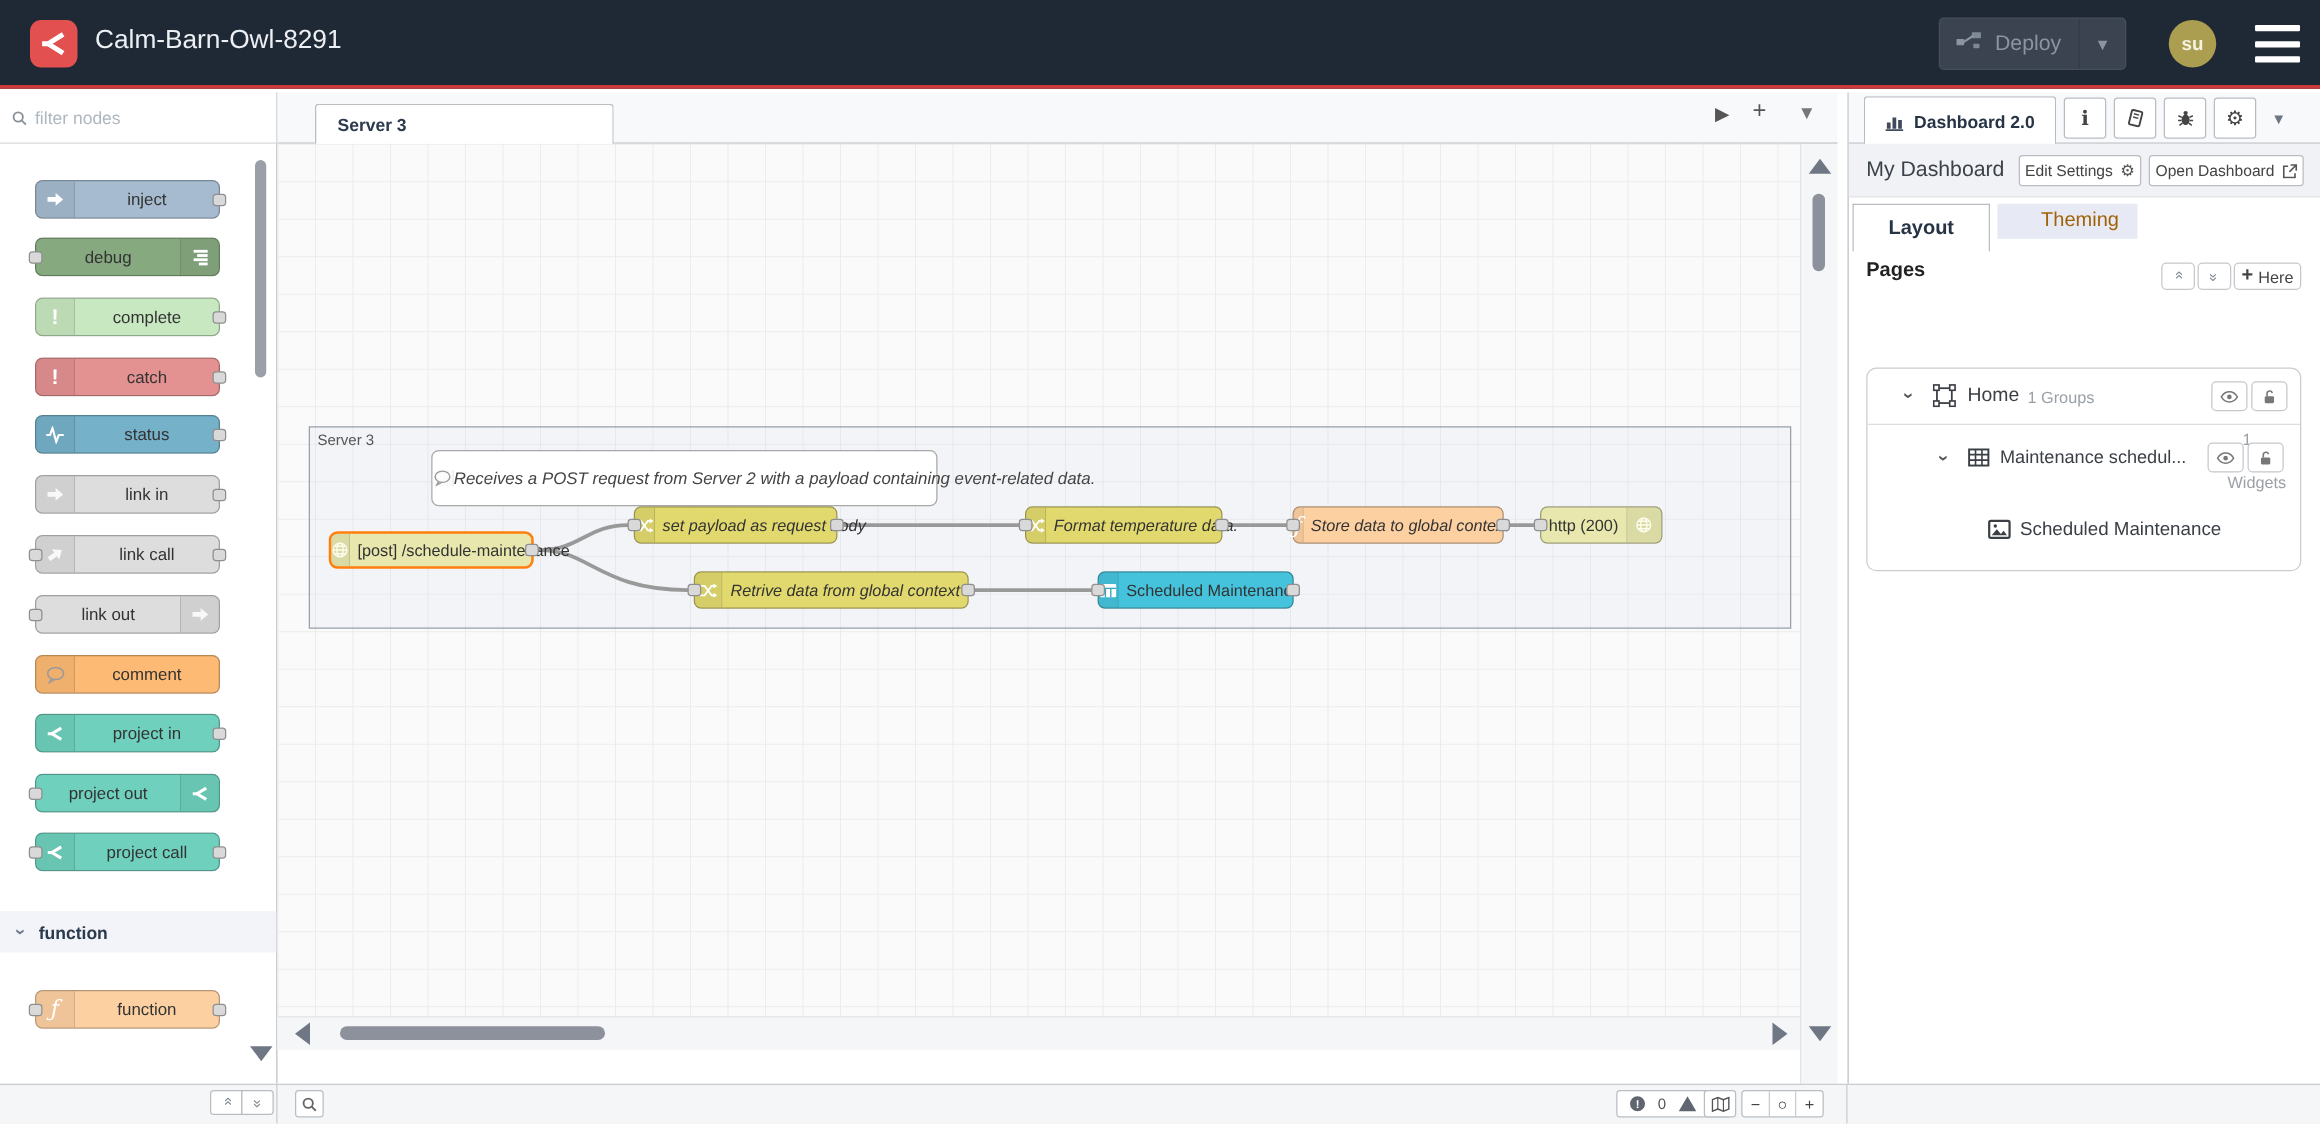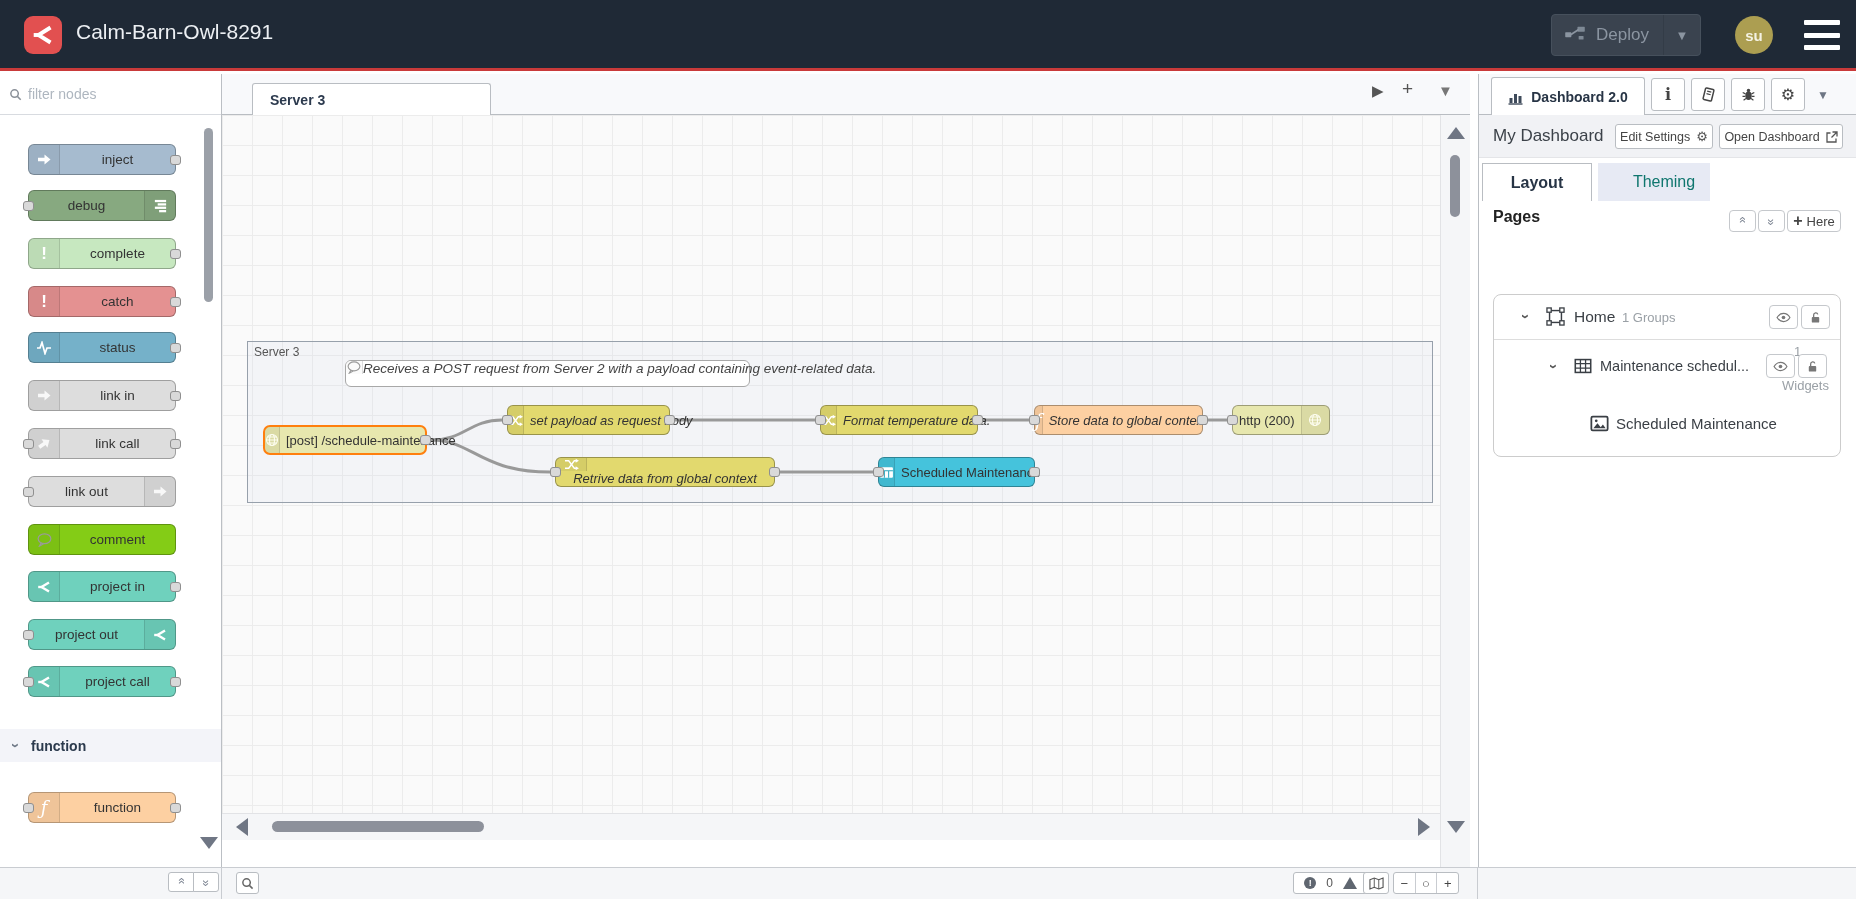--- a/index.html
+++ b/index.html
@@ -67,22 +67,22 @@
   #hscroll-strip{position:absolute;left:0px;top:698px;width:1218px;height:27px;background:#f5f6f8;border-top:1px solid #e2e3e6;box-sizing:border-box;}
   #hscroll-thumb{position:absolute;left:50px;top:7px;width:212px;height:11px;background:#8d919b;border-radius:6px;}
 
   #flow-group{position:absolute;left:25px;top:226px;width:1186px;height:162px;background:rgba(205,215,232,0.14);
               border:1px solid #97a0ab;box-sizing:border-box;}
   #flow-group-label{position:absolute;left:6px;top:3px;font-size:12px;color:#555;}
   .fnode{position:absolute;height:30px;border:1px solid rgba(0,0,0,0.32);border-radius:6px;display:flex;align-items:stretch;box-sizing:border-box;cursor:move;}
   .fnode .nlabel{font-size:13px;padding:0 6px;}
   .fnode.italic .nlabel{font-style:italic;}
   .fnode.selected{border:2px solid #ff7f0e;border-radius:7px;}
-  #comment-node{position:absolute;left:123px;top:245px;width:405px;height:27px;background:#fff;border:1px solid #a8a8a8;
-                border-radius:6px;display:flex;align-items:flex-start;box-sizing:border-box;}
+  #comment-node{position:absolute;left:123px;top:245px;width:405px;height:45px;background:#fff;border:1px solid #a8a8a8;
+                border-radius:6px;display:flex;align-items:center;box-sizing:border-box;}
   #comment-node .nlabel{font-style:italic;color:#444;}
   #comment-node .icon-r{background:#fbfbfb;}
 
   
   #footer{position:absolute;left:0;top:867px;width:1856px;height:32px;background:#f5f6f8;border-top:1px solid #c9ccd1;box-sizing:border-box;}
   #footer .vline{position:absolute;top:0;width:1px;height:31px;background:#c9ccd1;}
   .fbtn{position:absolute;top:4px;height:22px;background:#fff;border:1px solid #b9bdc2;border-radius:3px;
         display:flex;align-items:center;justify-content:center;box-sizing:border-box;color:#444;font-size:13px;cursor:pointer;}
   #status-box{position:absolute;left:1293px;top:4px;width:92px;height:22px;background:#fff;border:1px solid #b9bdc2;border-radius:3px;
               display:flex;align-items:center;justify-content:space-evenly;box-sizing:border-box;color:#555;font-size:12px;}
@@ -103,22 +103,22 @@
           border-radius:3px 3px 0 0;display:flex;align-items:center;justify-content:center;gap:6px;}
   #sb-tab span{font-size:14px;font-weight:bold;color:#273445;}
   .sb-ico-btn{position:absolute;top:4px;width:34px;height:33px;background:#fff;border:1px solid #b9bdc2;border-radius:3px;
               display:flex;align-items:center;justify-content:center;box-sizing:border-box;cursor:pointer;color:#444;}
   #sb-strip{position:absolute;left:0;top:41px;width:378px;height:43px;background:#f1f2f5;border-bottom:1px solid #e4e5e8;box-sizing:border-box;}
   #sb-dash-name{position:absolute;left:14px;top:11px;font-size:17px;color:#3c4249;}
   .mini-btn{position:absolute;top:9px;height:25px;background:#fff;border:1px solid #b9bdc2;border-radius:3px;
             display:flex;align-items:center;justify-content:center;gap:6px;font-size:12.5px;color:#444;box-sizing:border-box;cursor:pointer;}
   #sb-tab-layout{position:absolute;left:3px;top:89px;width:110px;height:38px;background:#fff;border:1px solid #b9bdc2;border-bottom:none;
                  display:flex;align-items:center;justify-content:center;font-size:16px;font-weight:bold;color:#273445;box-sizing:border-box;}
-  #sb-tab-theming{position:absolute;left:119px;top:89px;width:112px;height:38px;background:#e7eaf4;
-                  display:flex;align-items:center;justify-content:center;font-size:16px;color:#0f766e;box-sizing:border-box;padding-left:20px;}
+  #sb-tab-theming{position:absolute;left:119px;top:89px;width:112px;height:28px;background:#e7eaf4;
+                  display:flex;align-items:center;justify-content:center;font-size:16px;color:#a16207;box-sizing:border-box;padding-left:20px;}
   #pages-title{position:absolute;left:14px;top:134px;font-size:16px;font-weight:bold;color:#222;}
   #pages-hint{position:absolute;left:14px;top:168px;width:340px;font-size:13px;font-style:italic;color:#a8adb3;line-height:1.55;}
   #tree{position:absolute;left:14px;top:220px;width:348px;height:163px;border:1px solid #ccc;border-radius:8px;background:#fff;box-sizing:border-box;}
   .chev{display:inline-block;transform:rotate(90deg);color:#555;font-size:15px;font-weight:bold;}
   .tree-label{font-size:14.5px;color:#3a3f45;}
   .tree-meta{font-size:13px;color:#9aa0a6;}
   .sq-btn{position:absolute;width:29px;height:24px;background:#fff;border:1px solid #c5c8cc;border-radius:4px;
           display:flex;align-items:center;justify-content:center;box-sizing:border-box;cursor:pointer;z-index:2;}
 </style>
 </head>
@@ -245,21 +245,21 @@
     <div class="pitem" style="top:402px;background:#ddd;">
       <div class="nlabel">link out</div>
       <div class="icon-r right">
           <svg width="15" height="13" viewBox="0 0 16 14" opacity="0.85">
             <path d="M1 5h7V1.5L14.5 7 8 12.5V9H1z" fill="#fff"></path>
           </svg>
         </div>
       <span class="port l"></span>
     </div>
 
-    <div class="pitem" style="top:450px;background:#84cc16;">
+    <div class="pitem" style="top:450px;background:#fdba74;">
       <div class="icon-r left">
           <svg width="17" height="14" viewBox="0 0 18 15">
             <ellipse cx="9" cy="6.2" rx="6.8" ry="5.2" fill="none" stroke="#9a9a9a" stroke-width="1.3"></ellipse>
             <path d="M5.5 10.5L3.6 14l4.4-2.5" fill="none" stroke="#9a9a9a" stroke-width="1.3"></path>
           </svg>
         </div>
       <div class="nlabel">comment</div>
     </div>
 
     <div class="pitem" style="top:497px;background:#6fd1bd;">
@@ -416,21 +416,21 @@
             <g stroke="#fdfdf0" fill="none" stroke-width="1.1">
               <circle cx="7" cy="7" r="5.5"></circle>
               <ellipse cx="7" cy="7" rx="2.5" ry="5.5"></ellipse>
               <path d="M1.5 7h11M2.3 4h9.4M2.3 10h9.4"></path>
             </g>
           </svg>
         </div>
       <span class="port l"></span>
     </div>
 
-    <div class="fnode italic" style="left:333px;top:342px;width:220px;background:#e2d96e;flex-direction:column;">
+    <div class="fnode italic" style="left:333px;top:342px;width:220px;background:#e2d96e;">
       <div class="icon-r left">
           <svg width="15" height="13" viewBox="0 0 16 14">
             <g stroke="#fff" stroke-width="1.5" fill="none">
               <path d="M1 3h4l6 8h2.5"></path>
               <path d="M1 11h4l6-8h2.5"></path>
             </g>
             <g fill="#fff">
               <path d="M12.5 0.8l3.5 2.2-3.5 2.2z"></path>
               <path d="M12.5 8.8l3.5 2.2-3.5 2.2z"></path>
             </g>

